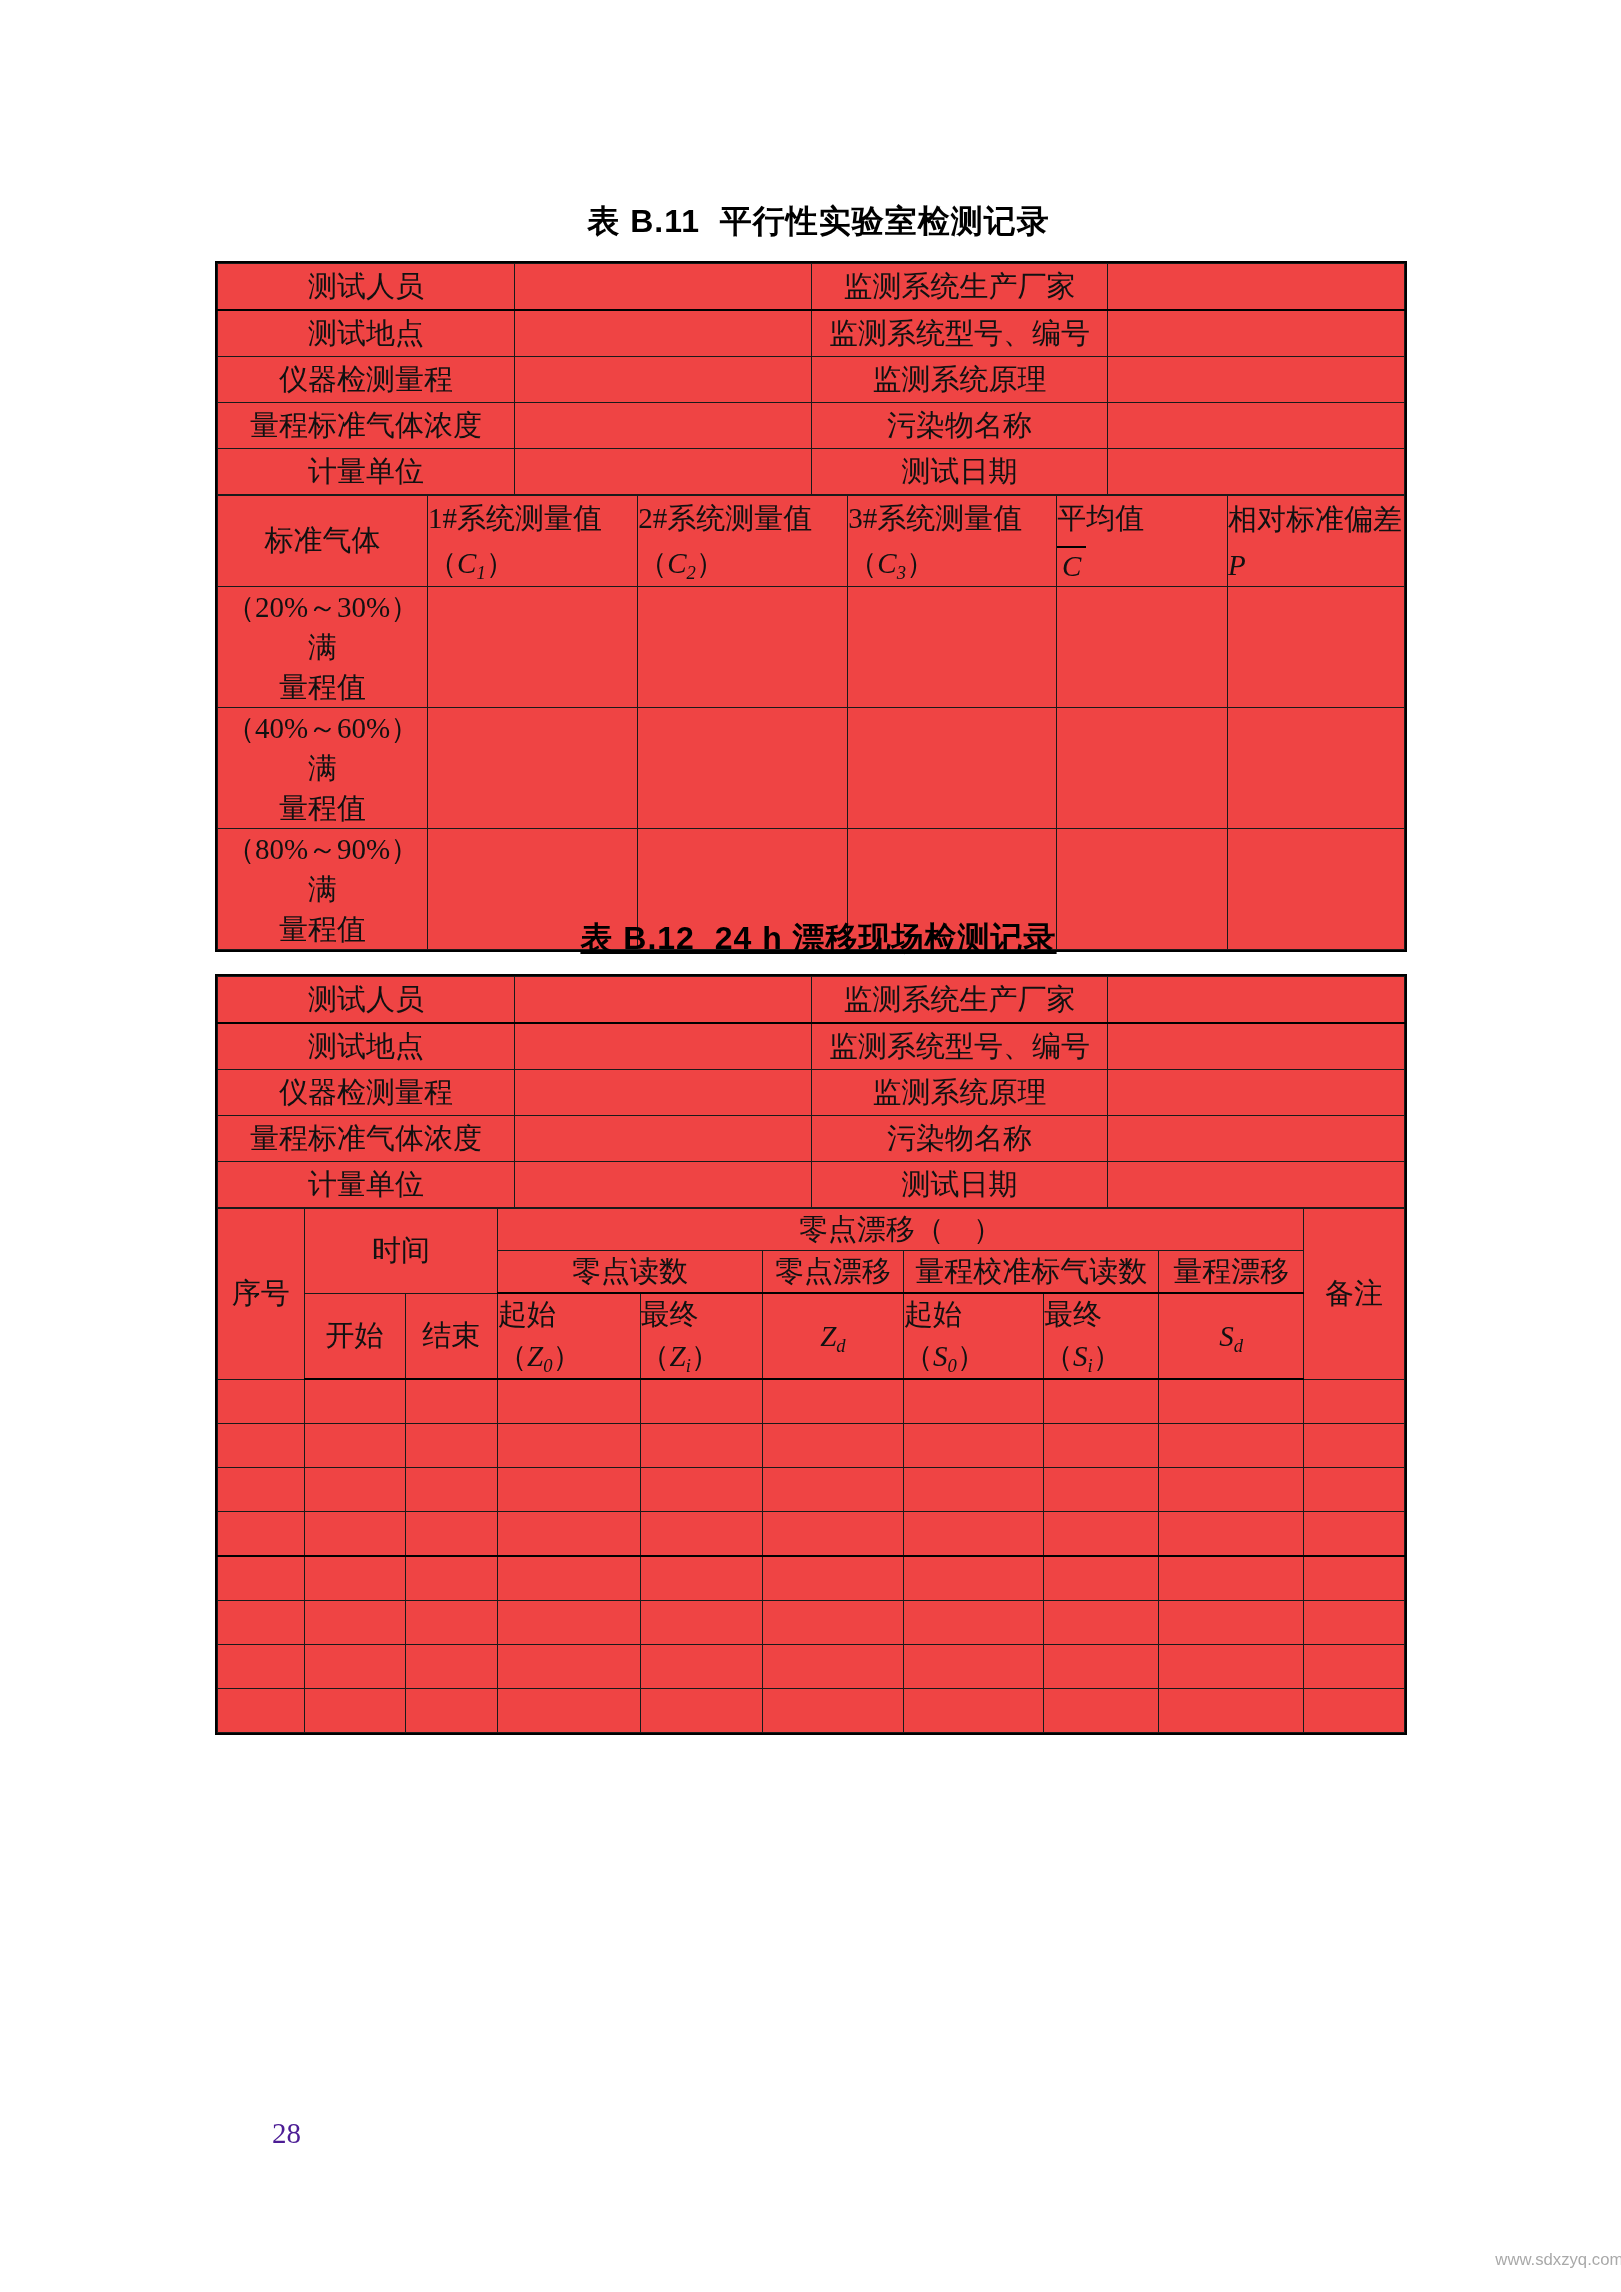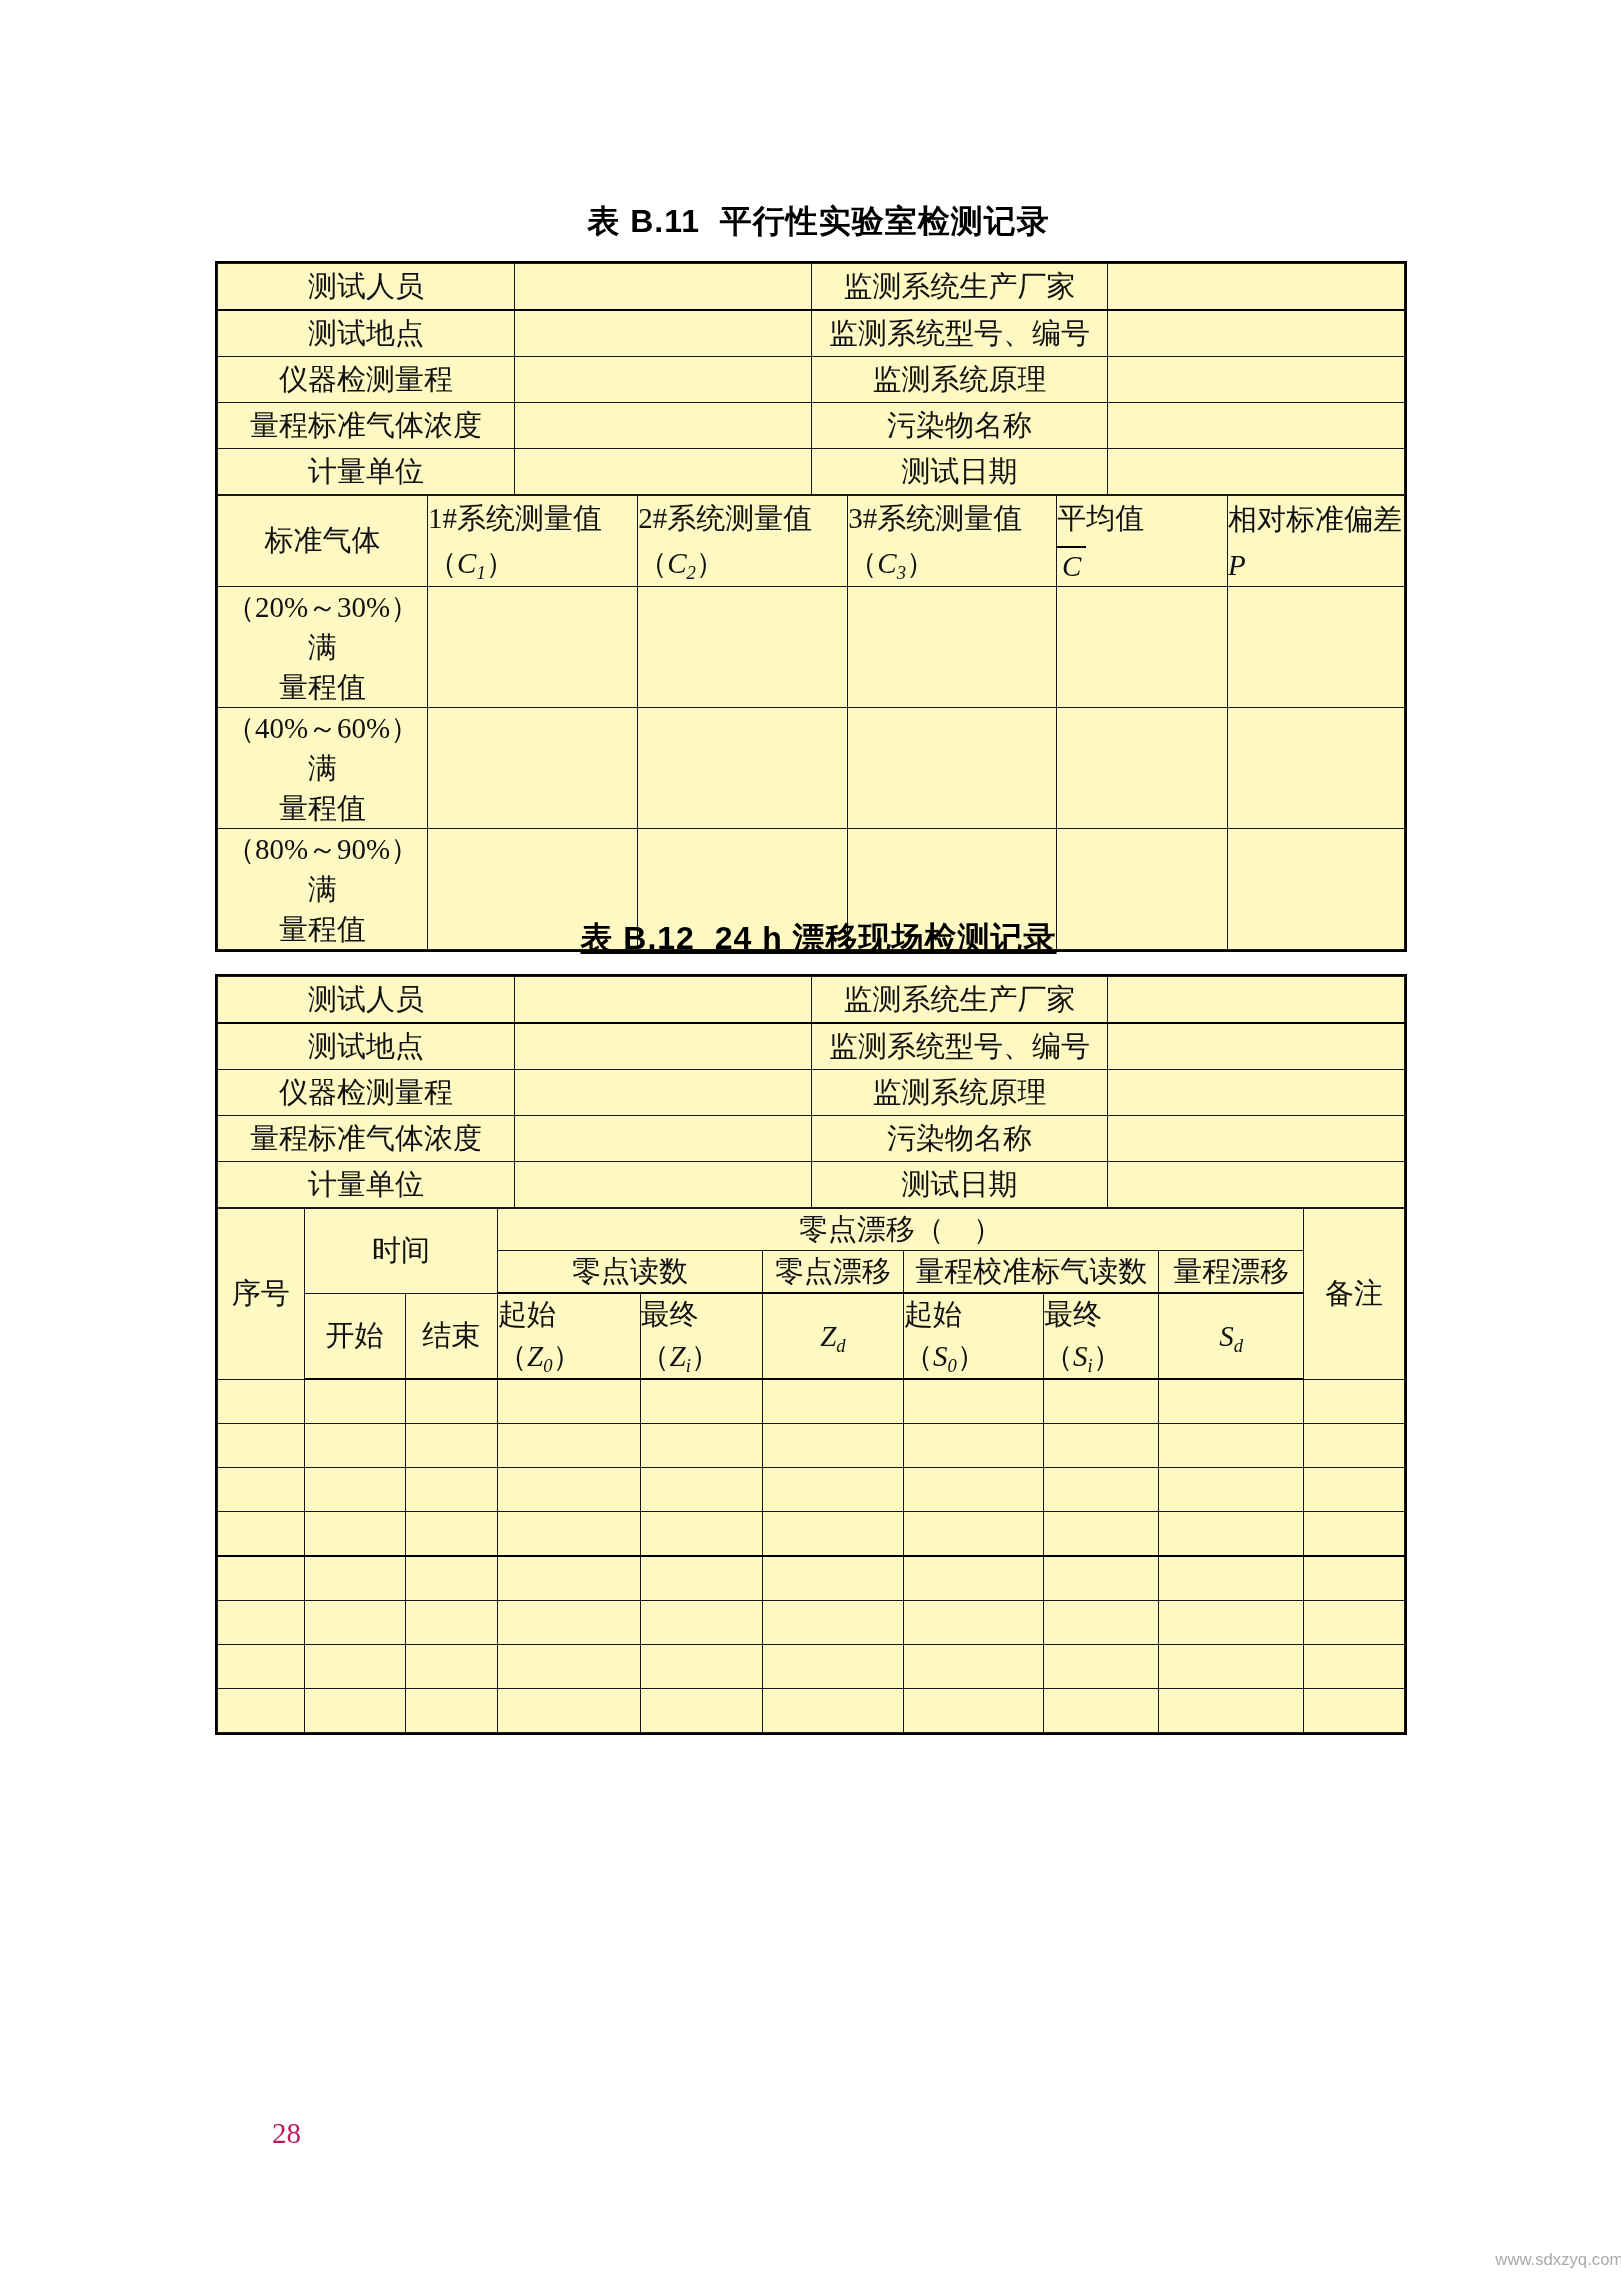--- a/index.html
+++ b/index.html
@@ -11,21 +11,21 @@
   }
   .tbl-title {
     position:absolute; left:0; width:100%; text-align:center;
     font-family:"Liberation Sans","DejaVu Sans",sans-serif;
     font-weight:700; font-size:32px; letter-spacing:1px; color:#000;
     white-space:pre;
   }
   #title-b11 { top:200px; }
   #title-b12 { top:917px;text-decoration:underline; }
 
-  .tbl-wrap { position:absolute; left:215px; width:1188px; border:2.9px solid #000; background:#fef9c3; }
+  .tbl-wrap { position:absolute; left:215px; width:1188px; border:2.9px solid #000; background:#ef4444; }
   #wrap-b11 { top:261px; }
   #wrap-b12 { top:974px; }
 
   table { border-collapse:collapse; width:100%; table-layout:fixed; }
   td {
     border:1px solid #1a1a1a; text-align:center; vertical-align:middle;
     padding:0; font-size:29px; color:#111; overflow:hidden;
   }
   
   .info td { height:45px; }
@@ -45,21 +45,21 @@
 
   
   .t12-h1 td { height:41px; }
   .t12-h2 td { height:41px; }
   .t12-h3 td { height:84px; }
   tr.hb td { border-bottom:2px solid #000; }
   .t12-empty td { height:43px; }
   tr.mid-thick td { border-bottom:2px solid #000; }
 
   .page-number {
-    position:absolute; left:272px; top:2117px; font-size:29px; color:#be185d;
+    position:absolute; left:272px; top:2117px; font-size:29px; color:#4c1d95;
     font-family:"Liberation Serif",serif;
   }
   .watermark {
     position:absolute; right:13.7px; bottom:23.5px; font-size:16.7px; color:#a9a9a9;
     font-family:"Liberation Sans","DejaVu Sans",sans-serif;
   }
 </style>
 </head>
 <body>
 

